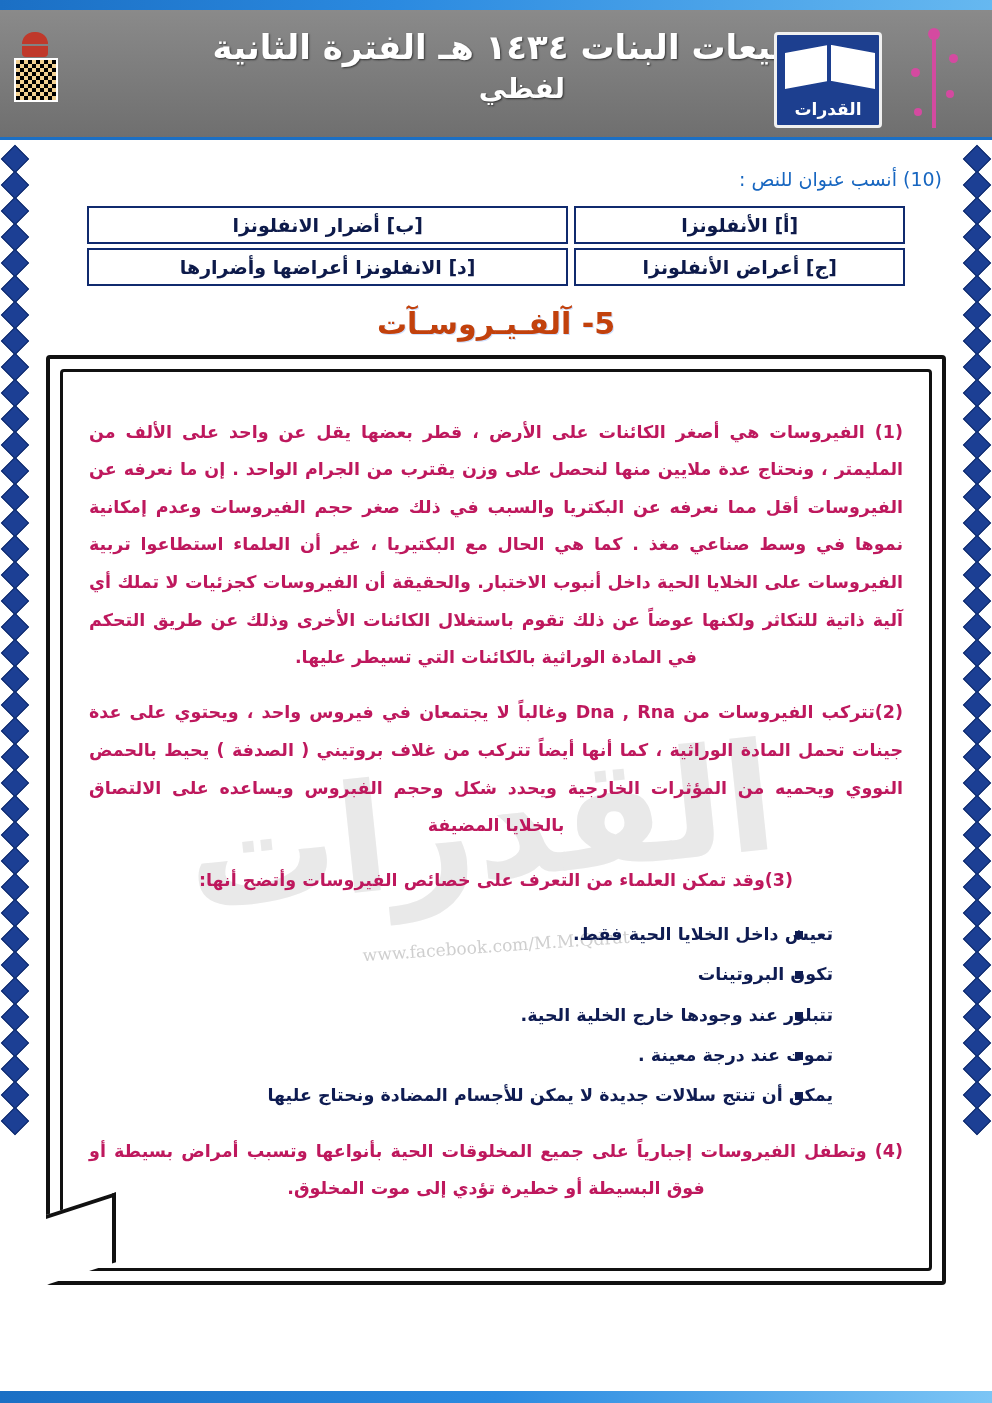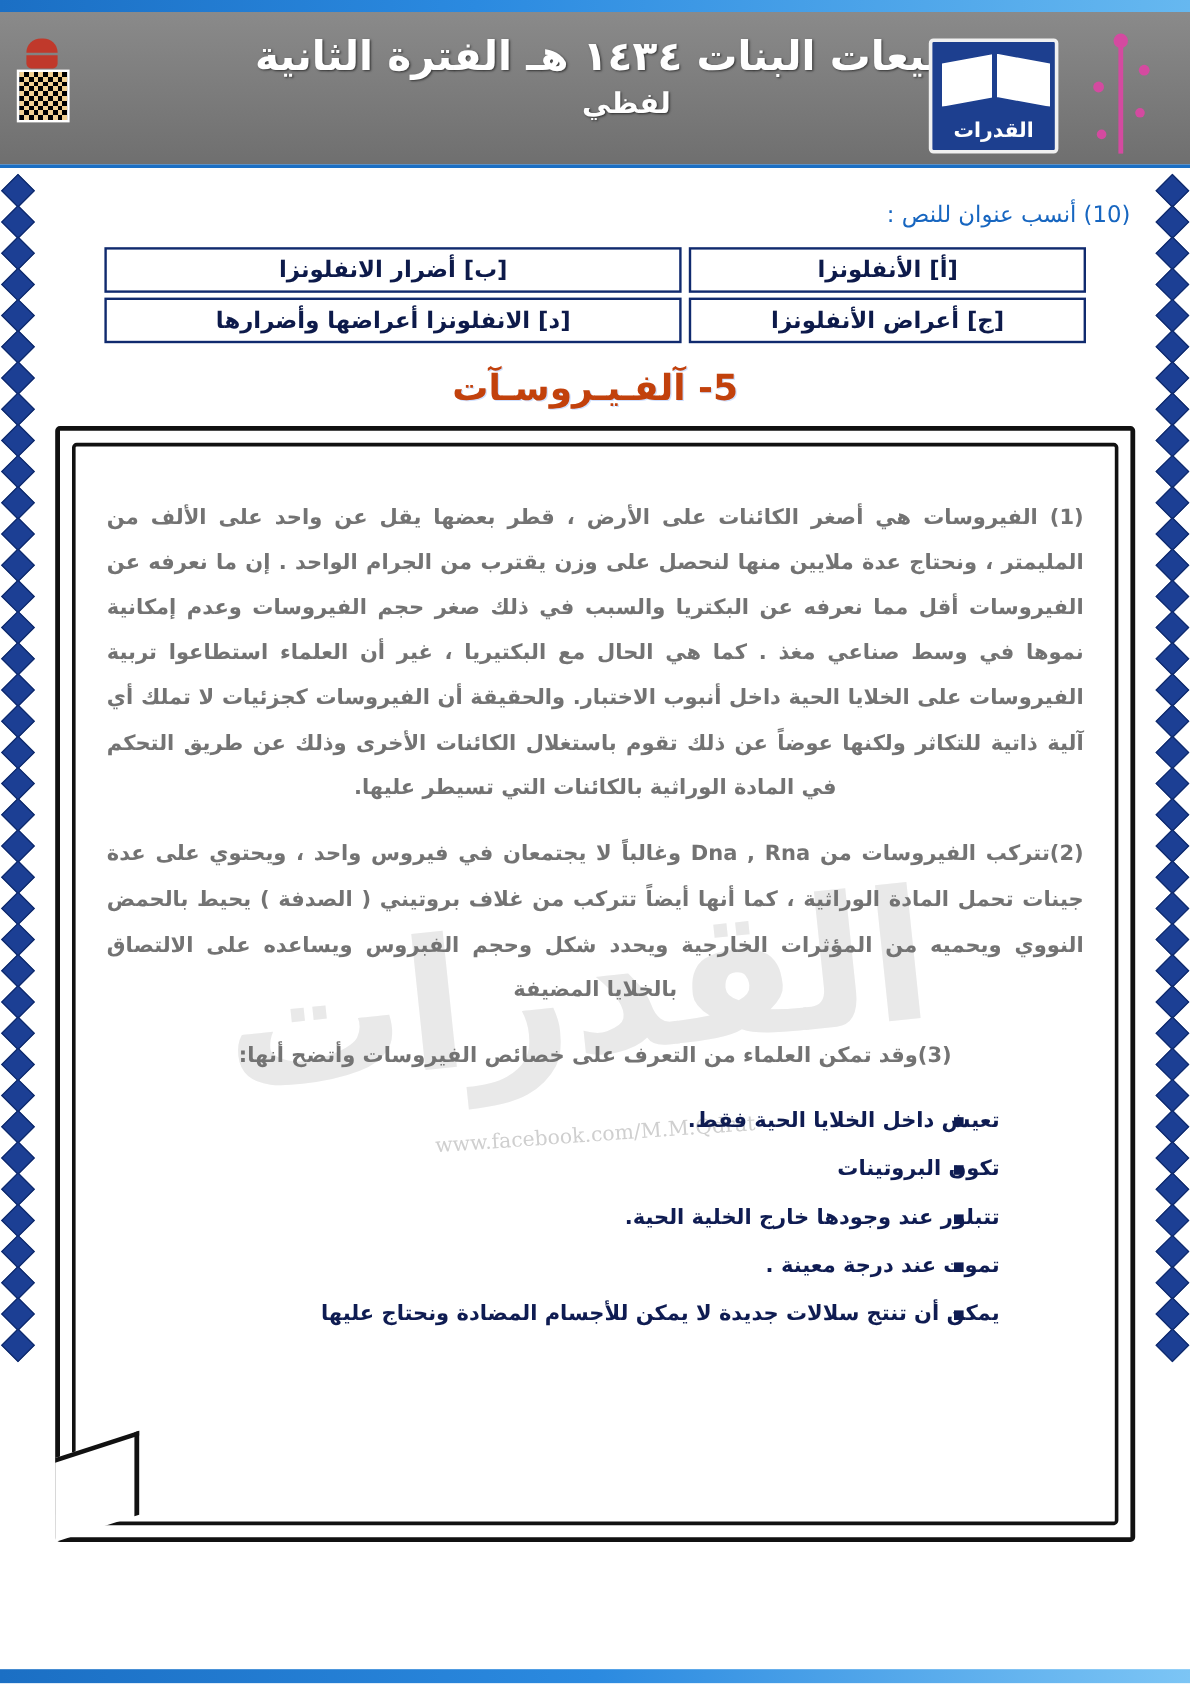--- a/index.html
+++ b/index.html
@@ -41,21 +41,21 @@
     text-align: center;
     color: #ffffff;
     font-size: 34px;
     font-weight: bold;
     line-height: 1.25;
     text-shadow: 1px 1px 2px rgba(0,0,0,.6);
     direction: rtl;
   }
   .header-sub {
     display: block;
-    font-size: 24px;
+    font-size: 28px;
     margin-top: 2px;
   }
   
   .qr {
     position: absolute;
     left: 14px; top: 48px;
     width: 44px; height: 44px;
     background:
       repeating-linear-gradient(0deg, #0d2f6e 0 4px, #ffffff 4px 8px),
       repeating-linear-gradient(90deg, #0d2f6e 0 4px, #ffffff 4px 8px);
@@ -231,21 +231,21 @@
     transform: translate(-50%, 0) rotate(-4deg);
     color: #cfcfcf;
     font-size: 17px;
     font-family: "DejaVu Serif", "Liberation Serif", serif;
     z-index: 0;
     white-space: nowrap;
   }
   .para {
     position: relative;
     z-index: 2;
-    color: #737373;
+    color: #be185d;
     font-size: 17.5px;
     font-weight: bold;
     line-height: 2.15;
     text-align: justify;
     text-align-last: center;
     margin-bottom: 14px;
     direction: rtl;
   }
   .para.last { text-align-last: center; }
   ul.features {
@@ -481,20 +481,21 @@
         <p class="para">(3)وقد تمكن العلماء من التعرف على خصائص الفيروسات وأتضح أنها:</p>
 
         <ul class="features">
           <li>تعيش داخل الخلايا الحية فقط.</li>
           <li>تكون البروتينات</li>
           <li>تتبلور عند وجودها خارج الخلية الحية.</li>
           <li>تموت عند درجة معينة .</li>
           <li>يمكن أن تنتج سلالات جديدة لا يمكن للأجسام المضادة ونحتاج عليها</li>
         </ul>
 
+        <p class="para last">(4) وتطفل الفيروسات إجبارياً على جميع المخلوقات الحية بأنواعها وتسبب أمراض بسيطة أو فوق البسيطة أو خطيرة تؤدي إلى موت المخلوق.</p>
       </div>
       <div class="fold"></div>
     </div>
   </div>
 
 
   <div class="bottom-strip"></div>
 </div>
 
 </body></html>

